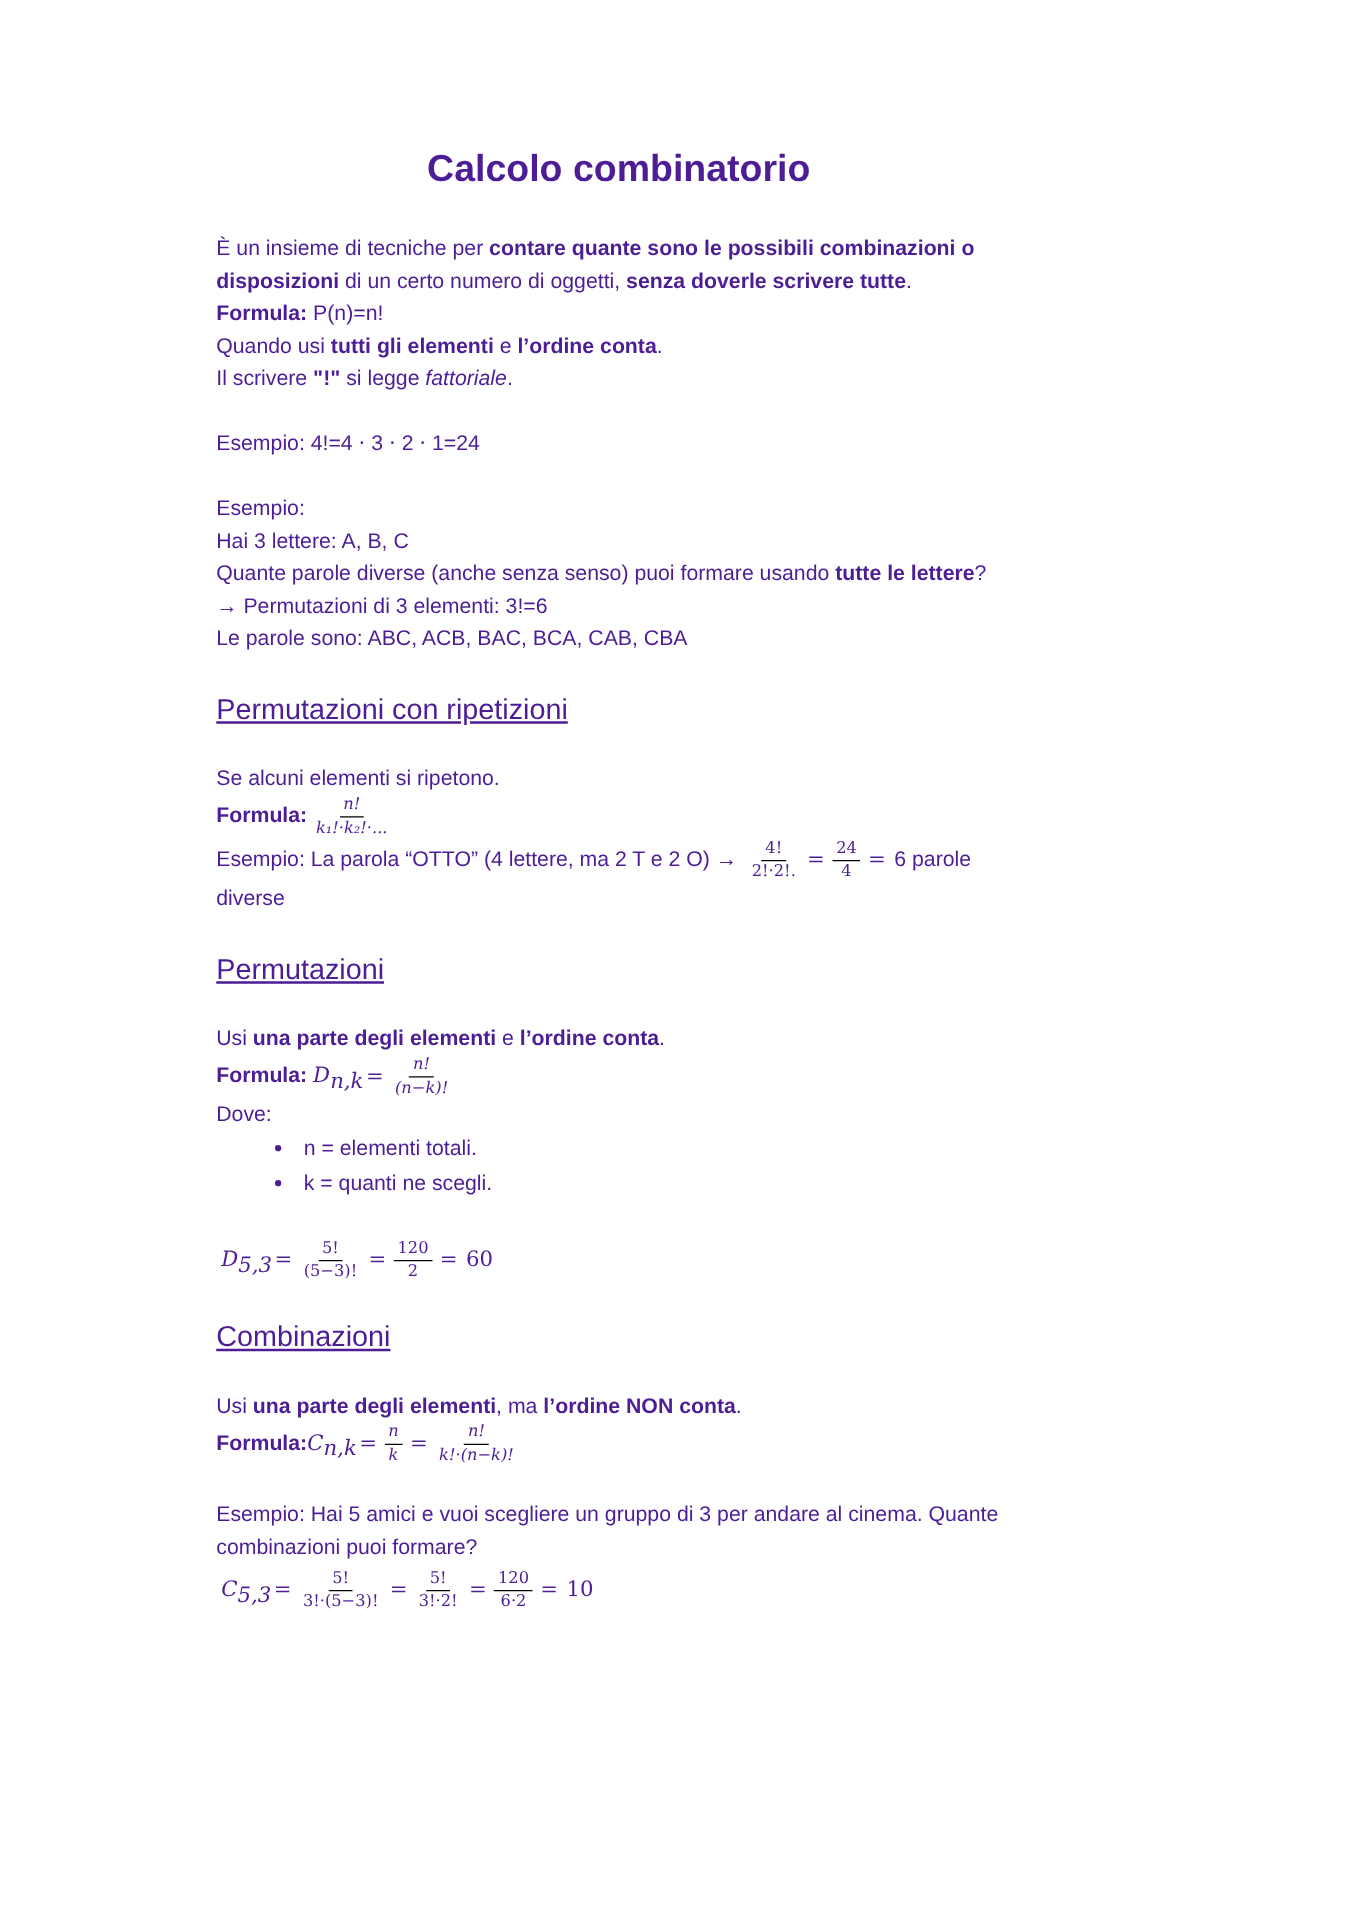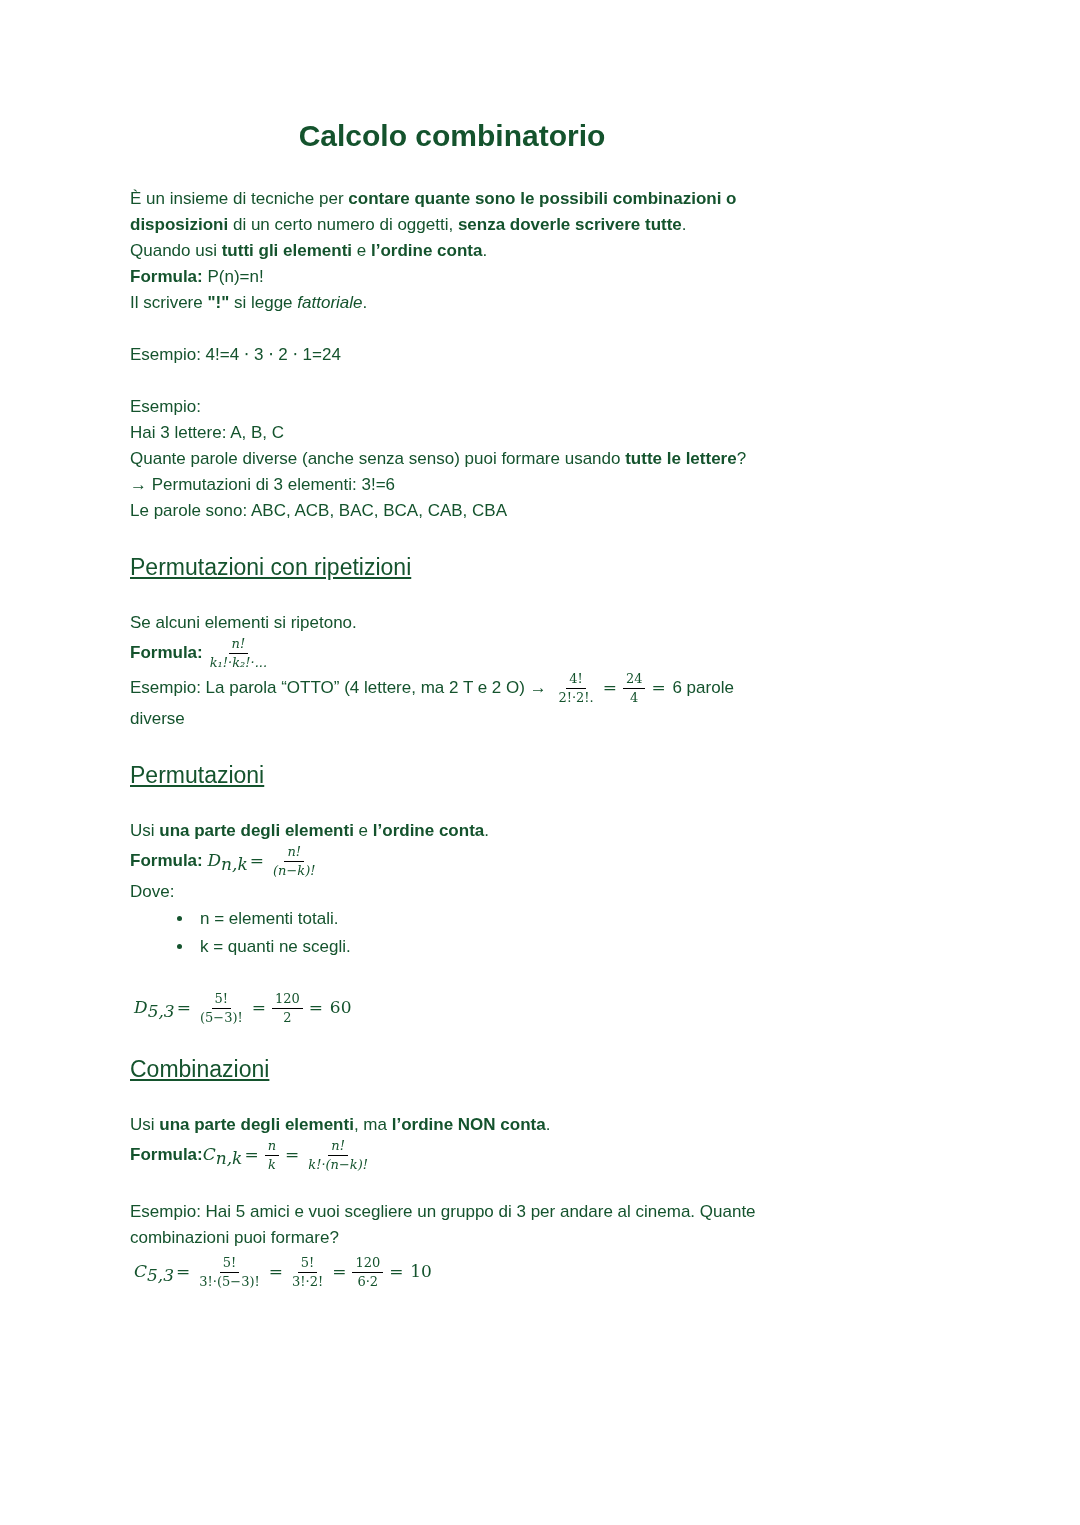--- a/index.html
+++ b/index.html
@@ -4,22 +4,23 @@
 <style>
   * { box-sizing: border-box; }
   html, body { margin: 0; padding: 0; background: #ffffff; }
   .page {
     width: 904px;
     min-height: 1525px;
     padding: 118px 130px 80px 130px;
     font-family: "Liberation Sans", "DejaVu Sans", sans-serif;
     font-size: 17px;
     line-height: 26px;
-    color: #14532d;
+    color: #4c1d95;
     background: #ffffff;
+    margin-left: 43px;
   }
   .title {
     font-size: 30px;
     line-height: 36px;
     font-weight: 700;
     text-align: center;
     margin: 0 0 32px 0;
   }
   h2.section {
     font-size: 23px;
@@ -58,23 +59,23 @@
 </head>
 <body>
 
 <div class="page">
 
   <h1 class="title">Calcolo combinatorio</h1>
 
   <p><span>È un insieme di tecniche per </span><b>contare quante sono le possibili combinazioni o disposizioni</b><span> di un certo numero di oggetti, </span><b>senza doverle scrivere tutte</b><span>.</span></p>
 
 
+  <p><b>Formula:</b><span> P(n)=n!</span></p>
+
   <p><span>Quando usi </span><b>tutti gli elementi</b><span> e </span><b>l’ordine conta</b><span>.</span></p>
-
-  <p><b>Formula:</b><span> P(n)=n!</span></p>
 
   <p><span>Il scrivere </span><b>"!"</b><span> si legge </span><i>fattoriale</i><span>.</span></p>
 
   <div class="gap"></div>
 
   <p>Esempio: 4!=4 ⋅ 3 ⋅ 2 ⋅ 1=24</p>
 
   <div class="gap"></div>
 
   <p>Esempio:</p>

